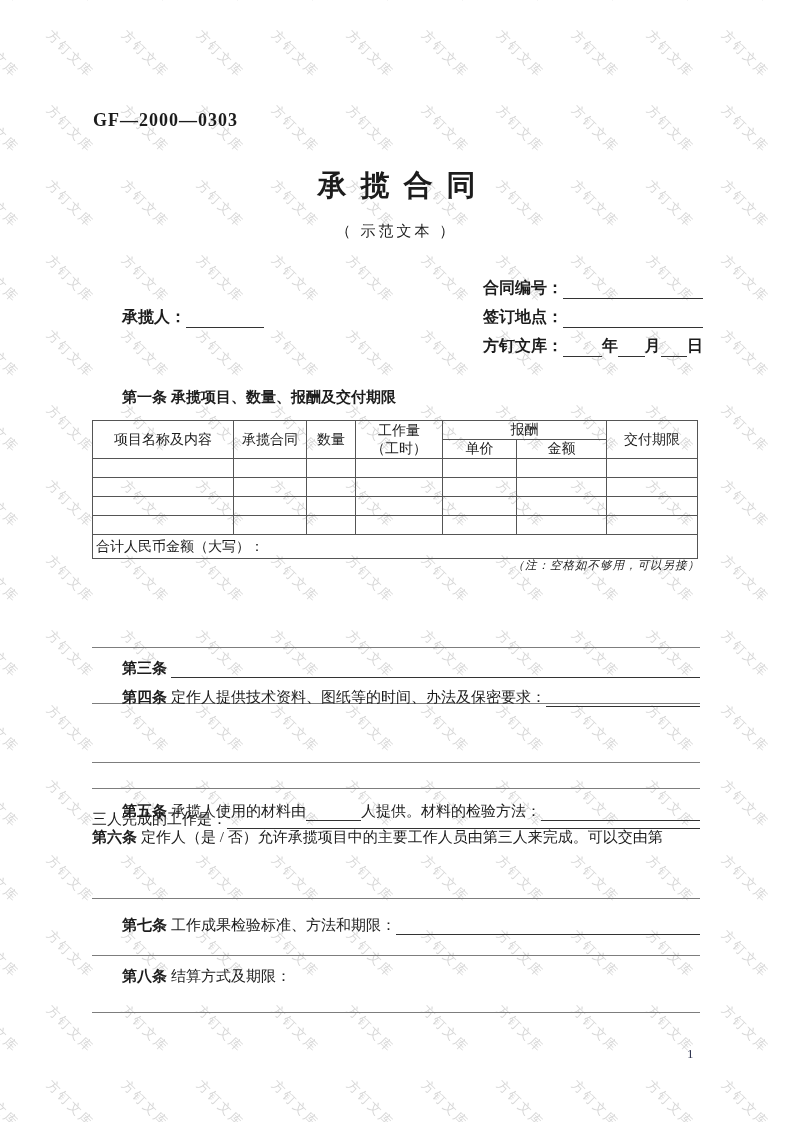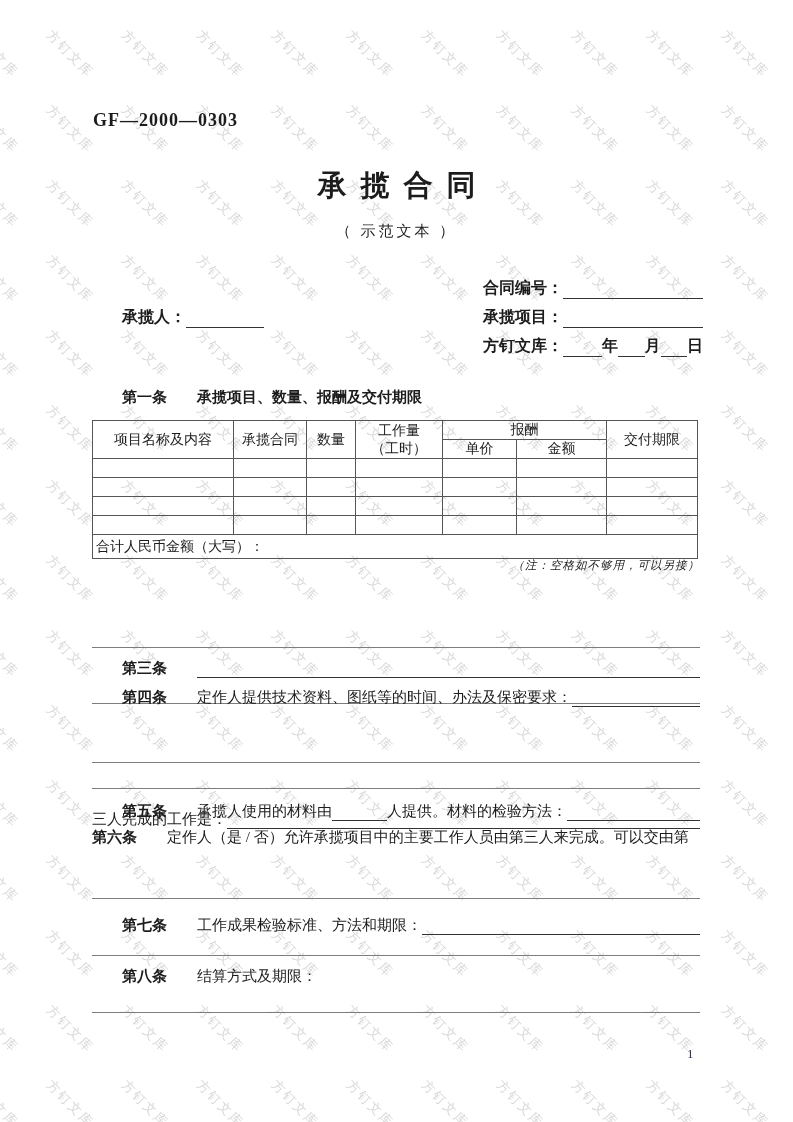--- a/index.html
+++ b/index.html
@@ -28,21 +28,21 @@
   .title{position:absolute;left:0;top:166px;width:100%;text-align:center;font-size:29px;font-weight:bold;letter-spacing:14px;padding-left:14px;box-sizing:border-box;}
   .subtitle{position:absolute;left:0;top:222px;width:100%;text-align:center;font-size:15px;letter-spacing:3px;}
 
   .fieldrow{display:flex;align-items:flex-end;height:29px;font-size:16px;}
   .fieldrow .lbl{font-weight:bold;white-space:nowrap;}
   .blank{border-bottom:1px solid #333;height:20px;display:inline-block;}
   .right-fields{position:absolute;left:483px;top:270px;width:220px;}
   .left-fields{position:absolute;left:122px;top:299px;}
 
   .c-head{position:absolute;left:122px;font-size:15px;white-space:nowrap;}
-  .c-num{font-weight:bold;margin-right:30px;}
+  .c-num{font-weight:bold;margin-right:4px;}
   .bold{font-weight:bold;}
 
   table.grid{position:absolute;left:92px;top:420px;border-collapse:collapse;table-layout:fixed;}
   table.grid td,table.grid th{border:1px solid #555;font-size:14px;font-weight:normal;text-align:center;padding:0;line-height:18px;}
   table.grid .h2{height:18px;}
   table.grid .h1{height:19px;}
   table.grid .drow td{height:18px;}
   table.grid .trow td{height:23px;text-align:left;padding-left:3px;font-size:14px;}
 
   .note{position:absolute;right:93px;top:558px;font-size:11.5px;font-style:italic;letter-spacing:1px;}
@@ -258,21 +258,21 @@
     <div class="doc-code">GF—2000—0303</div>
     <div class="title">承揽合同</div>
     <div class="subtitle">（ 示范文本 ）</div>
 
     <div class="right-fields">
       <div class="fieldrow">
         <span class="lbl">合同编号：</span>
         <span class="blank" style="width:146px"></span>
       </div>
       <div class="fieldrow">
-        <span class="lbl">承揽项目：</span>
+        <span class="lbl">签订地点：</span>
         <span class="blank" style="width:140px"></span>
       </div>
       <div class="fieldrow">
         <span class="lbl">方钉文库：</span>
         <span class="blank" style="width:50px"></span>
         <span class="lbl">年</span>
         <span class="blank" style="width:34px"></span>
         <span class="lbl">月</span>
         <span class="blank" style="width:34px"></span>
         <span class="lbl">日</span>

